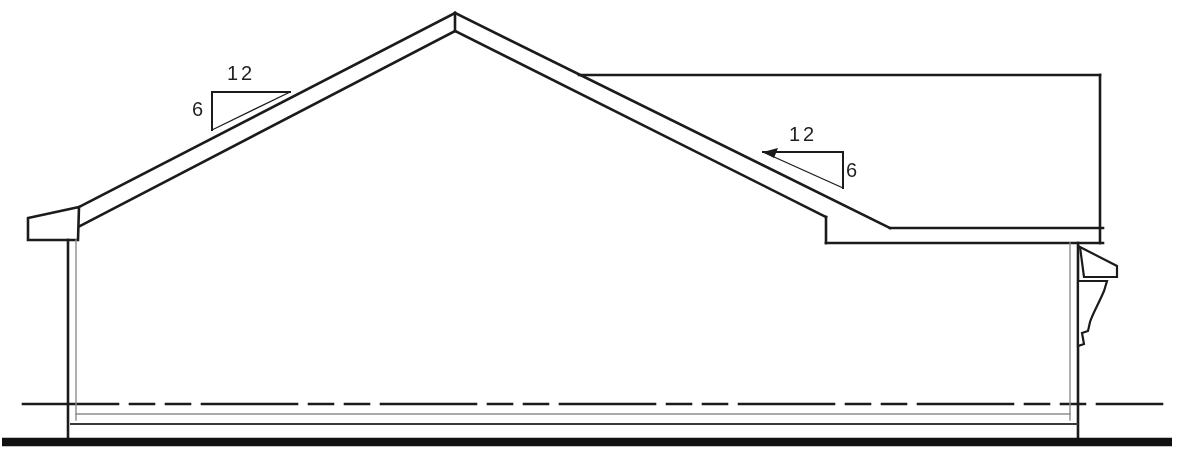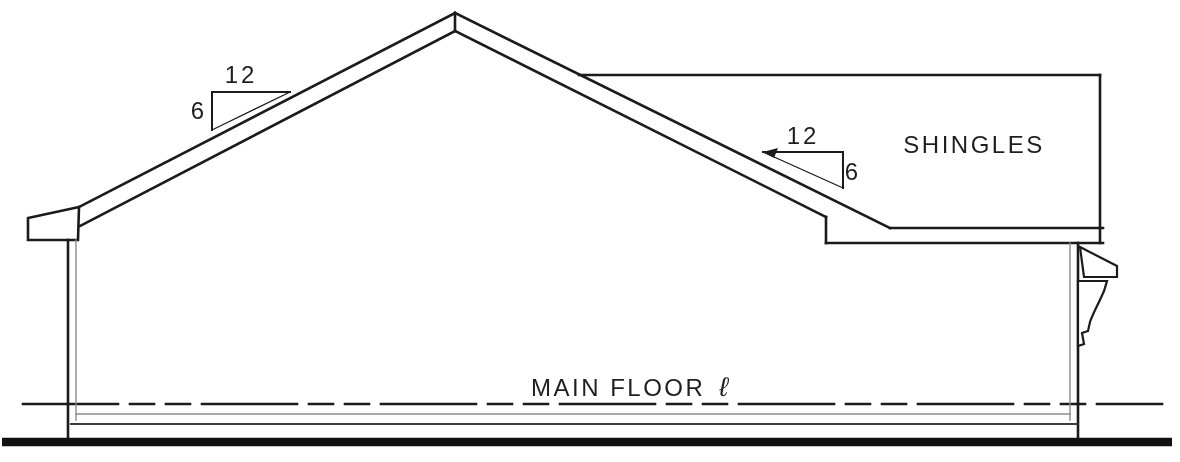--- a/index.html
+++ b/index.html
@@ -15,21 +15,21 @@
     position:absolute;
     color:#1f1f1f;
     font-size:24px;
     letter-spacing:2.5px;
     white-space:nowrap;
     text-align:center;
     line-height:1;
     user-select:none;
   }
   .num{
-    font-size:24px;
+    font-size:20px;
     letter-spacing:3px;
   }
   .level-sym{
     font-style:italic;
     font-size:27px;
     letter-spacing:0;
   }
   .floor-row{
     position:absolute;
     display:flex;
@@ -95,20 +95,15 @@
     <path d="M2,442 L1172,442" fill="none" stroke="#111111" stroke-width="8.5"></path>
   </svg>
 
   <div class="lbl num" style="left:210px;top:63px;width:62px;">12</div>
   <div class="lbl num" style="left:184px;top:99px;width:30px;">6</div>
 
   <div class="lbl num" style="left:772px;top:124px;width:62px;">12</div>
   <div class="lbl num" style="left:838px;top:160px;width:30px;">6</div>
 
 
-  <div class="lbl" style="left:854px;top:133px;width:240px;">SHINGLES</div>
 
-  <div class="floor-row" style="left:531px;top:374px;">
-    <span class="lbl" style="position:static;">MAIN FLOOR</span>
-    <span class="lbl level-sym" style="position:static;">ℓ</span>
-  </div>
 
 </div>
 
 </body></html>

